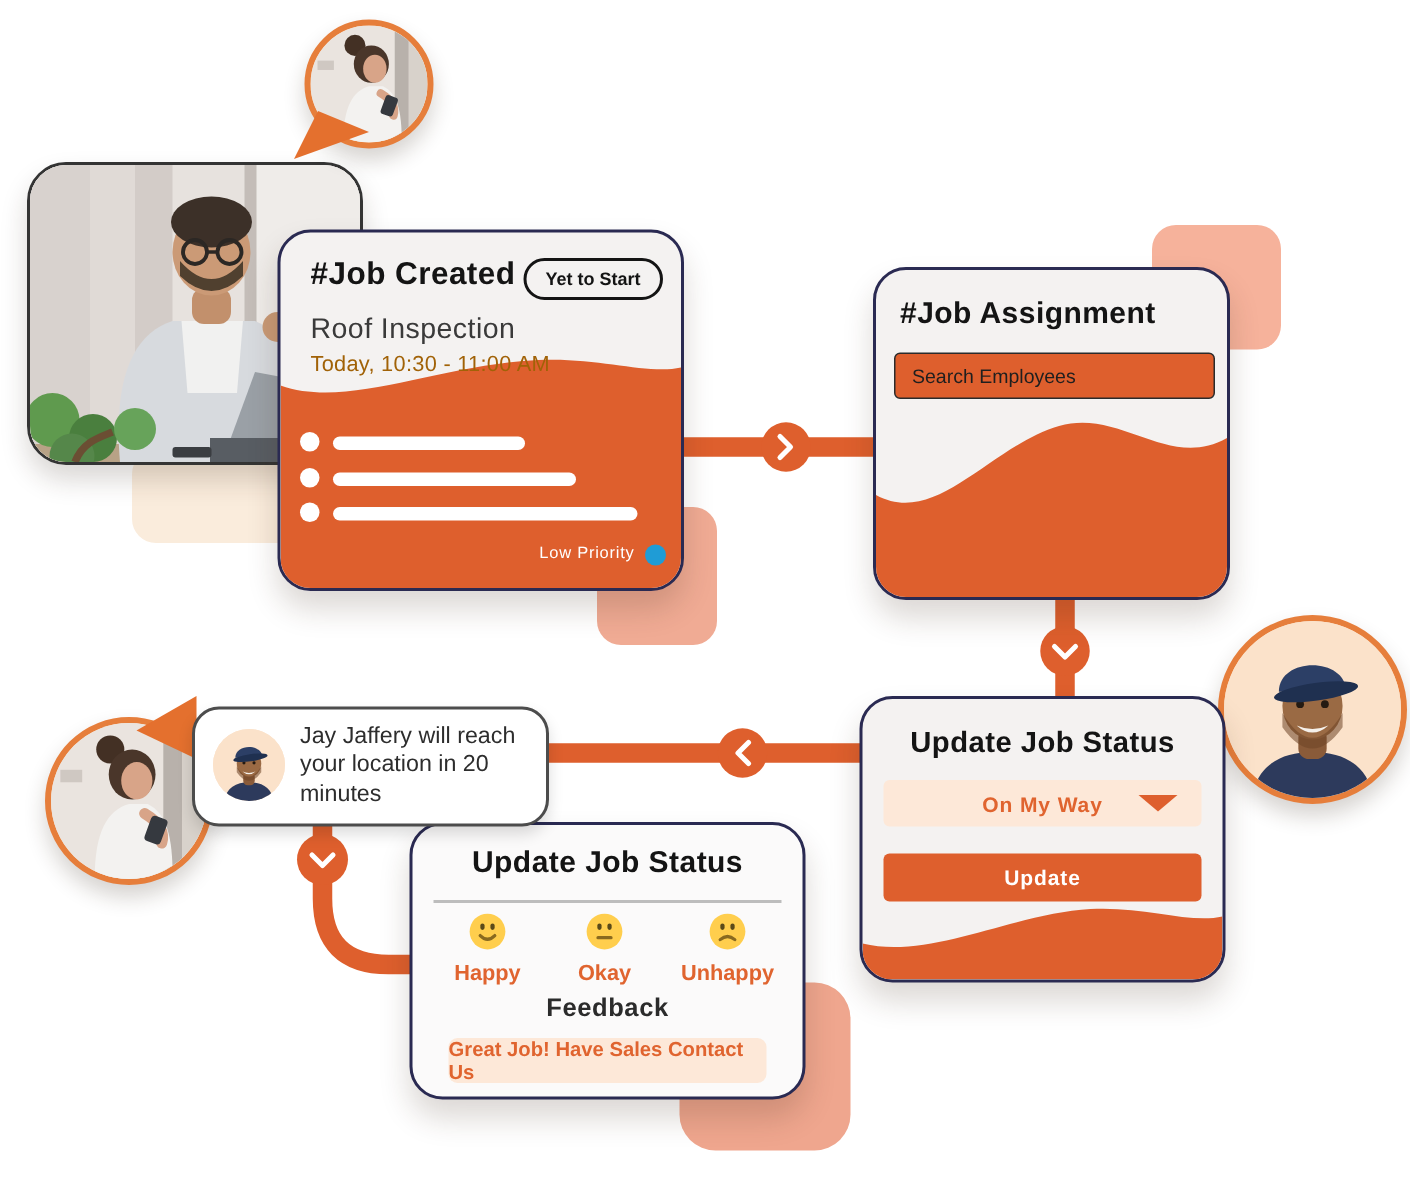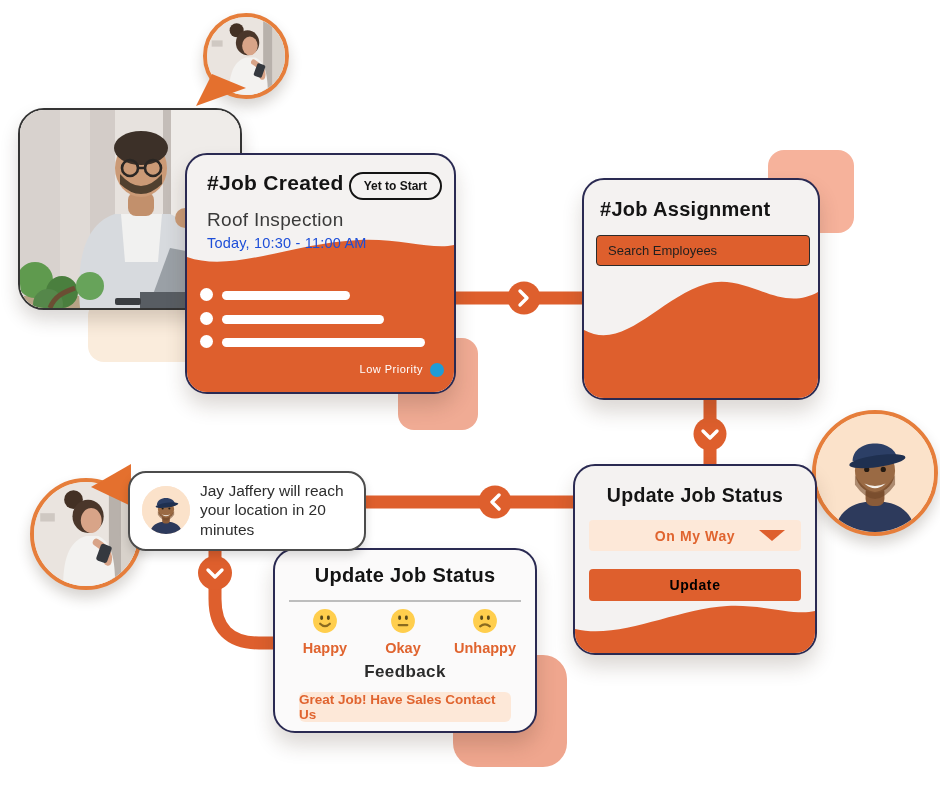--- a/index.html
+++ b/index.html
@@ -42,35 +42,35 @@
   .card > .content-item{position:absolute;z-index:1;}
 
   .card-title{font-weight:bold;color:#141414;letter-spacing:.3px;}
   .t-jc{left:20px;top:16px;font-size:21px;}
   .t-ja{left:16px;top:18px;font-size:20px;}
   .t-us{left:0;right:0;top:18px;font-size:19.5px;text-align:center;}
   .t-fb{left:0;right:0;top:14px;font-size:20px;text-align:center;}
 
   .badge{right:12px;top:17px;border:2px solid #141414;border-radius:999px;padding:5px 13px;font-size:12px;font-weight:bold;color:#141414;background:transparent;}
   .job-name{left:20px;top:54px;font-size:19px;color:#3A3A3A;letter-spacing:.3px;}
-  .job-sched{left:20px;top:80px;font-size:14.5px;color:#1d4ed8;letter-spacing:.2px;}
+  .job-sched{left:20px;top:80px;font-size:14.5px;color:#a16207;letter-spacing:.2px;}
 
   .bullet-dot{left:13px;width:13px;height:13px;border-radius:50%;background:#ffffff;}
   .bullet-bar{left:35px;height:9px;border-radius:5px;background:#ffffff;}
   .priority{right:10px;top:208px;display:flex;gap:7px;}
   .priority-label{font-size:11px;color:#ffffff;letter-spacing:.5px;}
   .priority-dot{width:14px;height:14px;border-radius:50%;background:#1F9CD6;}
 
   .search-input{left:12px;top:55px;width:214px;height:31px;box-sizing:border-box;background:#DE5F2D;border:1.5px solid #2B2B2B;border-radius:4px;color:#1F1F1F;font-size:13px;padding:0 11px;font-family:"Liberation Sans",sans-serif;outline:none;}
   .search-input::placeholder{color:#1F1F1F;opacity:1;}
 
   .dropdown{left:14px;top:54px;width:212px;height:31px;background:#FDE8D8;border-radius:4px;display:flex;align-items:center;justify-content:center;cursor:pointer;}
   .dropdown-value{color:#E0642F;font-weight:bold;font-size:14px;letter-spacing:.6px;}
   .dropdown-arrow{position:absolute;right:16px;top:10px;width:0;height:0;border-left:13px solid transparent;border-right:13px solid transparent;border-top:11px solid #DE5F2D;}
-  .btn-update{left:14px;top:103px;width:212px;height:32px;background:#DE5F2D;border:none;border-radius:4px;color:#000000;font-weight:bold;font-size:14px;letter-spacing:.6px;cursor:pointer;font-family:"Liberation Sans",sans-serif;}
+  .btn-update{left:14px;top:103px;width:212px;height:32px;background:#DE5F2D;border:none;border-radius:4px;color:#ffffff;font-weight:bold;font-size:14px;letter-spacing:.6px;cursor:pointer;font-family:"Liberation Sans",sans-serif;}
 
   .divider{left:14px;right:14px;top:50px;height:2px;background:#BDBDBD;}
   .fb-opt{top:58px;text-align:center;cursor:pointer;}
   .fb-opt-1{left:18px;width:64px;}
   .fb-opt-2{left:96px;width:64px;}
   .fb-opt-3{left:166px;width:88px;}
   .fb-opt svg{width:26px;height:26px;display:inline-block;}
   .fb-label{margin-top:2px;font-size:14.5px;font-weight:bold;color:#E0642F;}
   .fb-section{left:0;right:0;top:112px;text-align:center;font-size:17px;font-weight:bold;color:#2B2B2B;letter-spacing:.4px;}
   .fb-banner{left:24px;top:142px;width:212px;height:30px;background:#FDE8D8;border-radius:6px;display:flex;align-items:center;justify-content:center;font-size:13.5px;font-weight:bold;color:#E0642F;cursor:pointer;}

